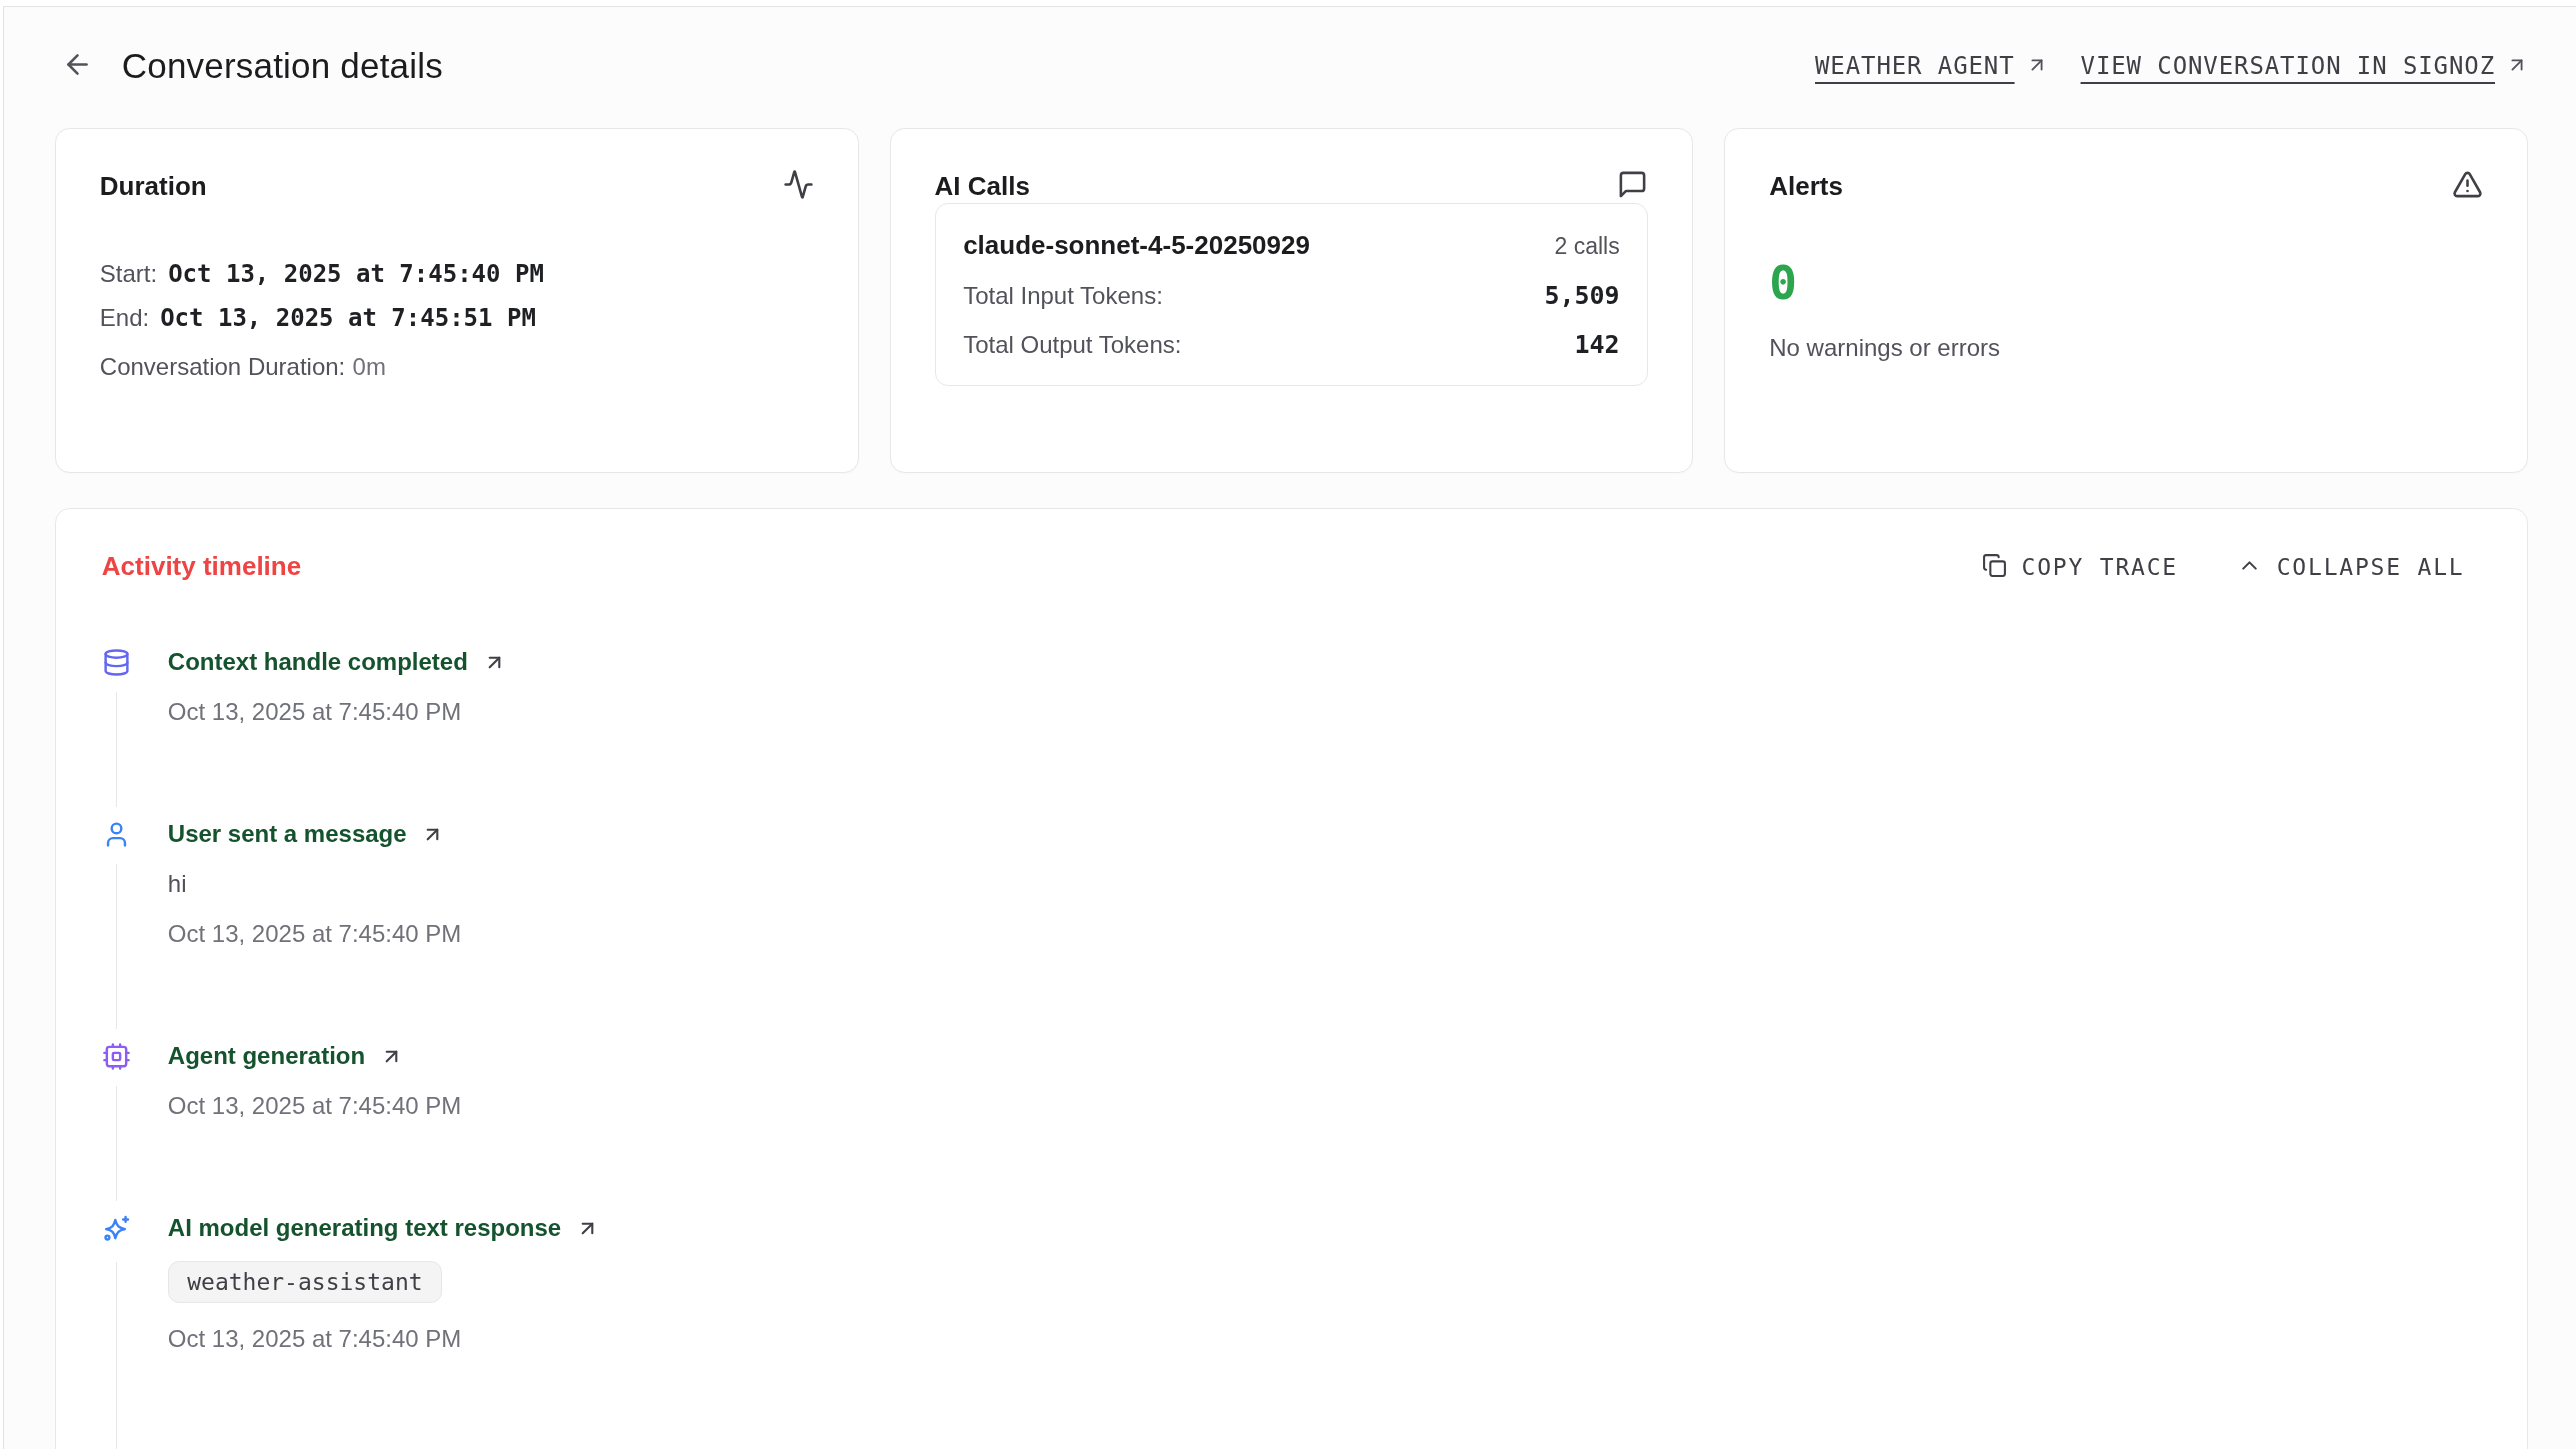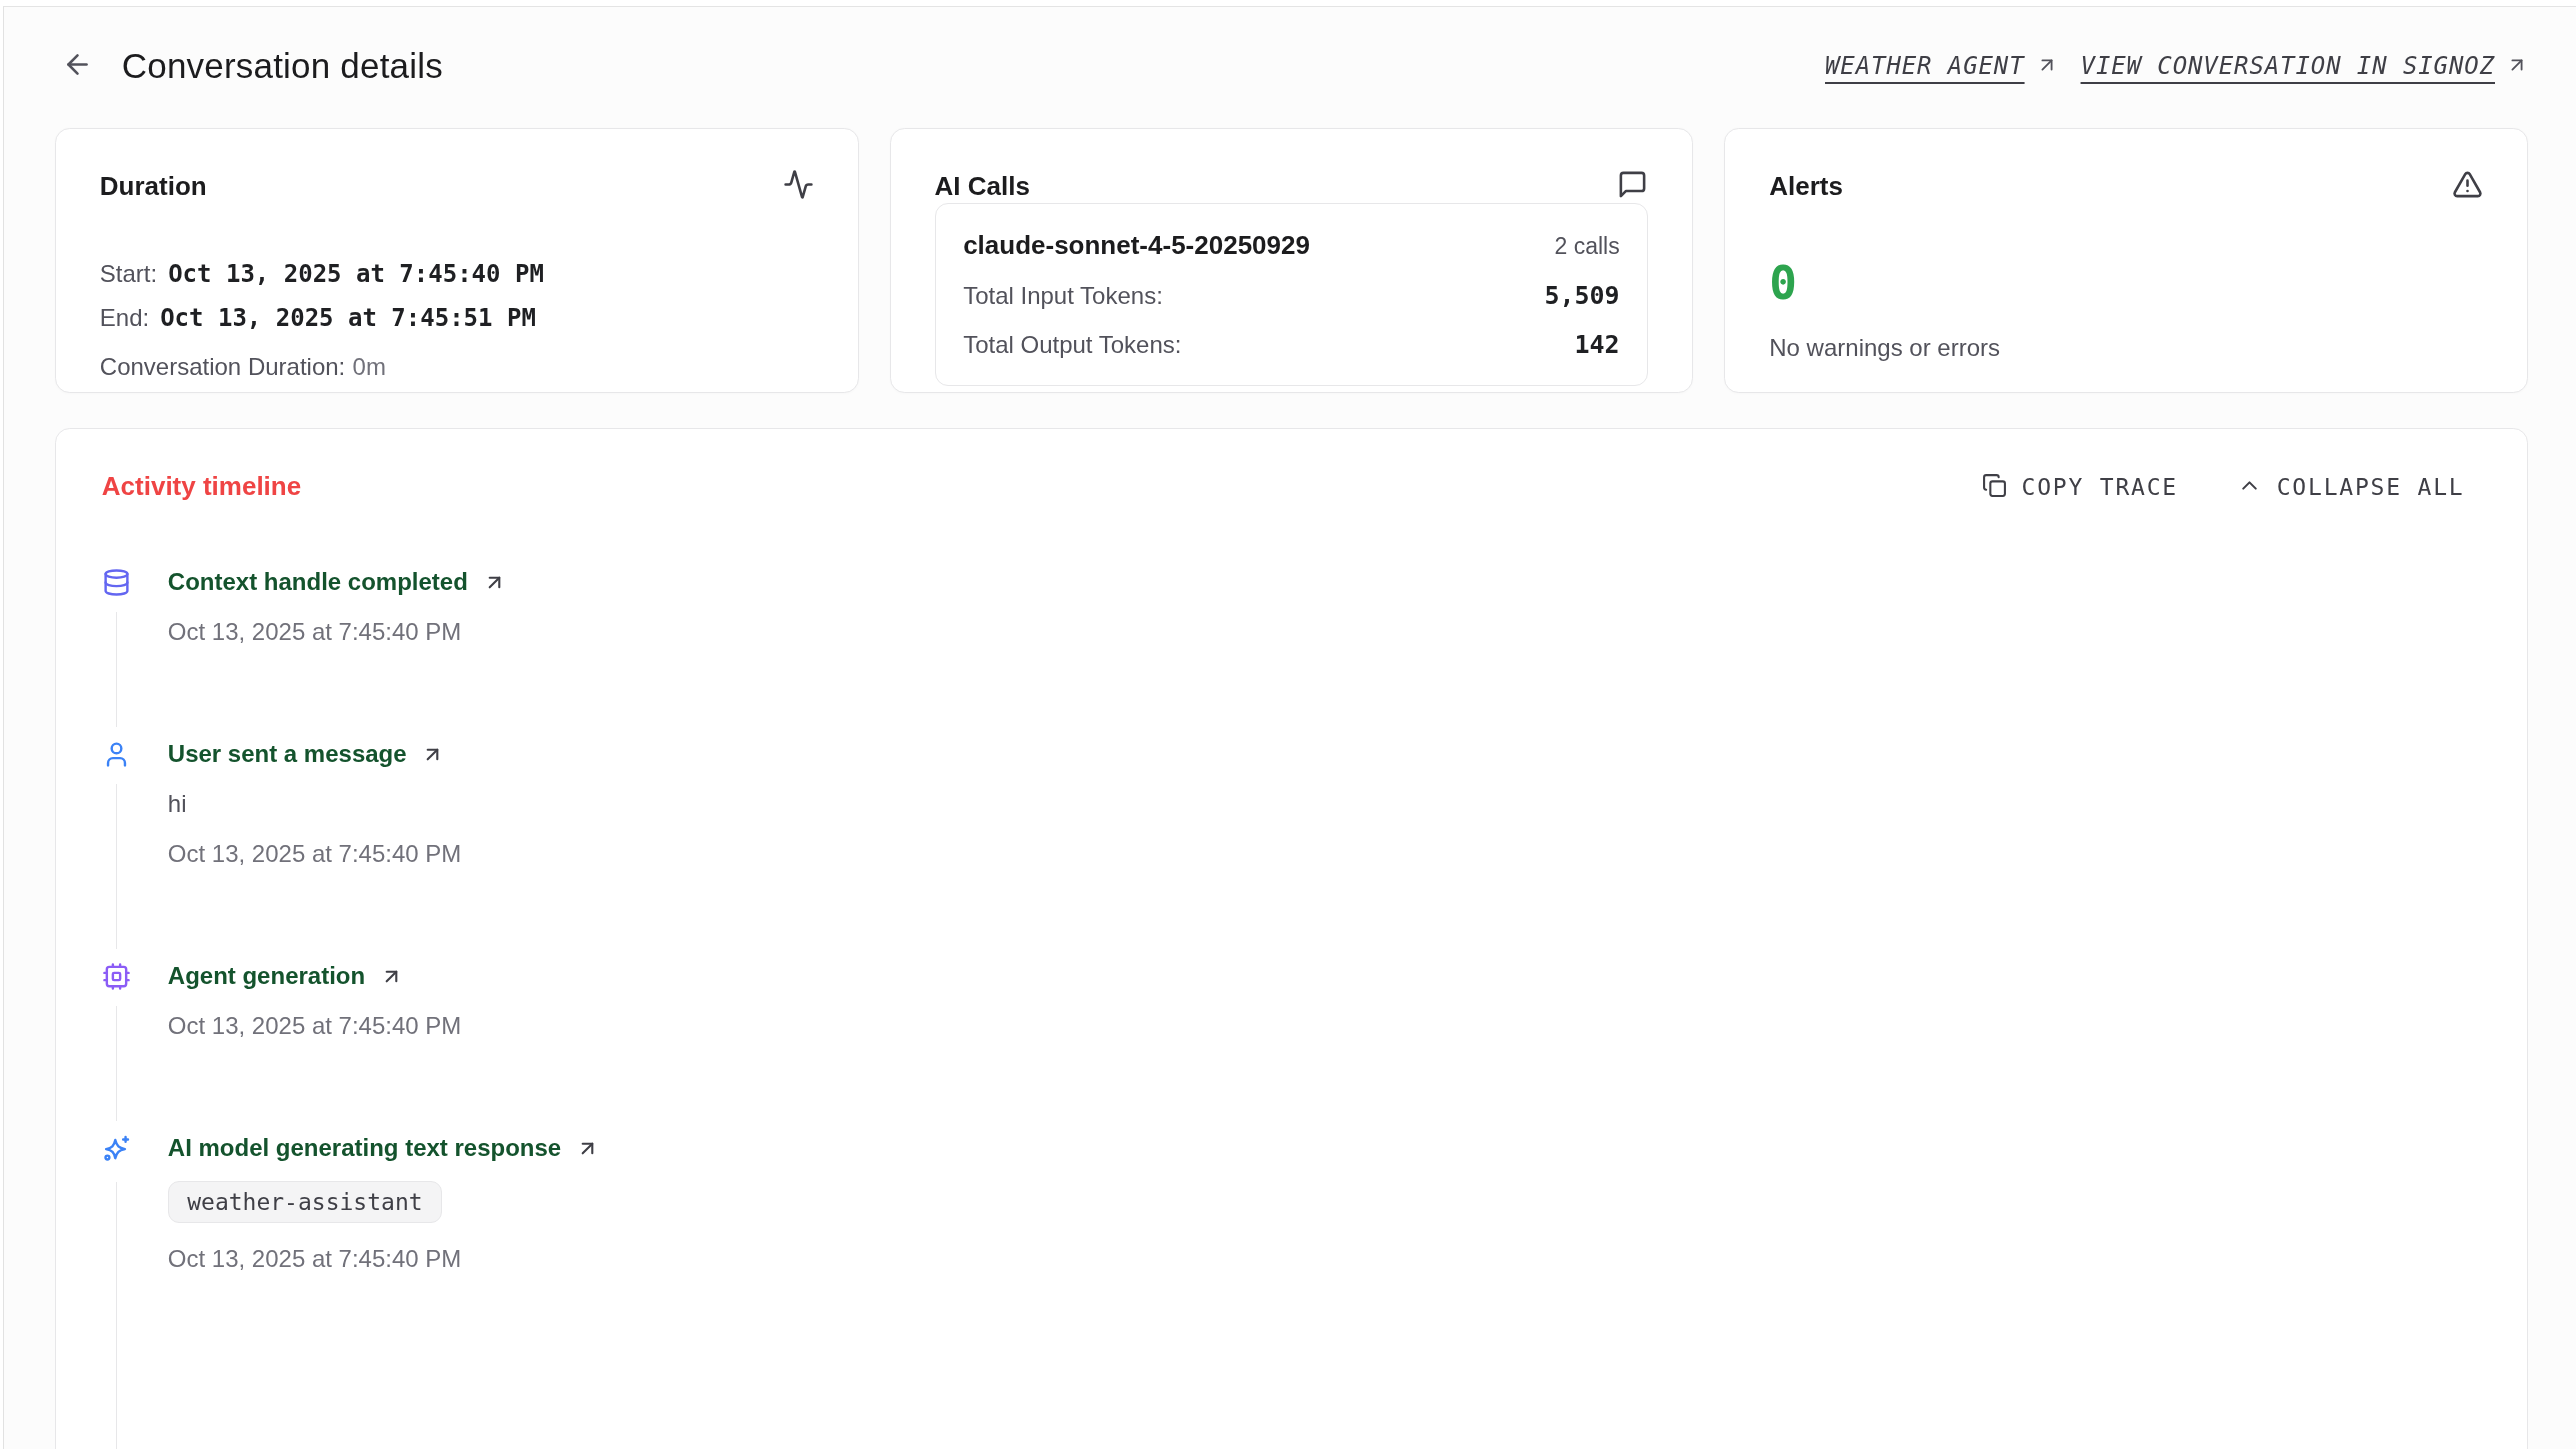--- a/index.html
+++ b/index.html
@@ -10,31 +10,31 @@
           background:#fcfcfc; border-top:1.8px solid #e4e4e4; border-left:1.8px solid #e2e2e2;
           overflow:hidden; }
 
   
   .page-header { display:flex; align-items:center; margin:39px 48px 0 55px; }
   .back-btn { width:37px; height:37px; display:flex; align-items:center; justify-content:center;
               color:#52525b; cursor:pointer; background:none; border:none; }
   .back-btn svg { width:31px; height:31px; }
   .page-title { font-size:35px; font-weight:400; color:#1c1c1e; margin-left:26px; letter-spacing:0.2px; }
   .hdr-spacer { flex:1; }
-  .hdr-links { display:flex; align-items:flex-start; gap:23px;font-style:italic; }
+  .hdr-links { display:flex; align-items:flex-start; gap:33px; }
   .hdr-link { display:flex; align-items:center; gap:11px; cursor:pointer; text-decoration:none; }
   .hdr-link .lbl { font-family:"DejaVu Sans Mono", monospace; font-size:24px; letter-spacing:0.9px;
                    color:#3f3f46; text-decoration:underline; text-underline-offset:8.3px;
                    text-decoration-thickness:1.8px; }
   .hdr-link svg { width:22px; height:22px; color:#52525b; }
 
   
   .cards-row { display:grid; grid-template-columns:repeat(3,1fr); gap:31px; margin:42px 48px 0 51px; }
   .card { background:#ffffff; border:1.8px solid #e7e7e9; border-radius:14.7px;
-          padding:40px 44px; height:265px; box-shadow:0 0.9px 2.8px rgba(0,0,0,.02); }
+          padding:40px 44px; height:345px; box-shadow:0 0.9px 2.8px rgba(0,0,0,.02); }
   .card-head { display:flex; align-items:center; justify-content:space-between; }
   .card-title { font-size:26px; font-weight:600; color:#1c1c1e; }
   .card-head svg { width:31px; height:31px; color:#3f3f46; }
 
   .dur-row { margin-top:51px; font-size:24px; line-height:39px; }
   .dur-row + .dur-row { margin-top:3.7px; }
   .dur-label { color:#52525b; }
   .dur-value { font-family:"DejaVu Sans Mono", monospace; font-weight:700; color:#1f2023; margin-left:11px; }
   .conv-row { margin-top:14.7px; font-size:24px; }
   .conv-value { color:#71717a; margin-left:7.3px;margin-top:44px; }

